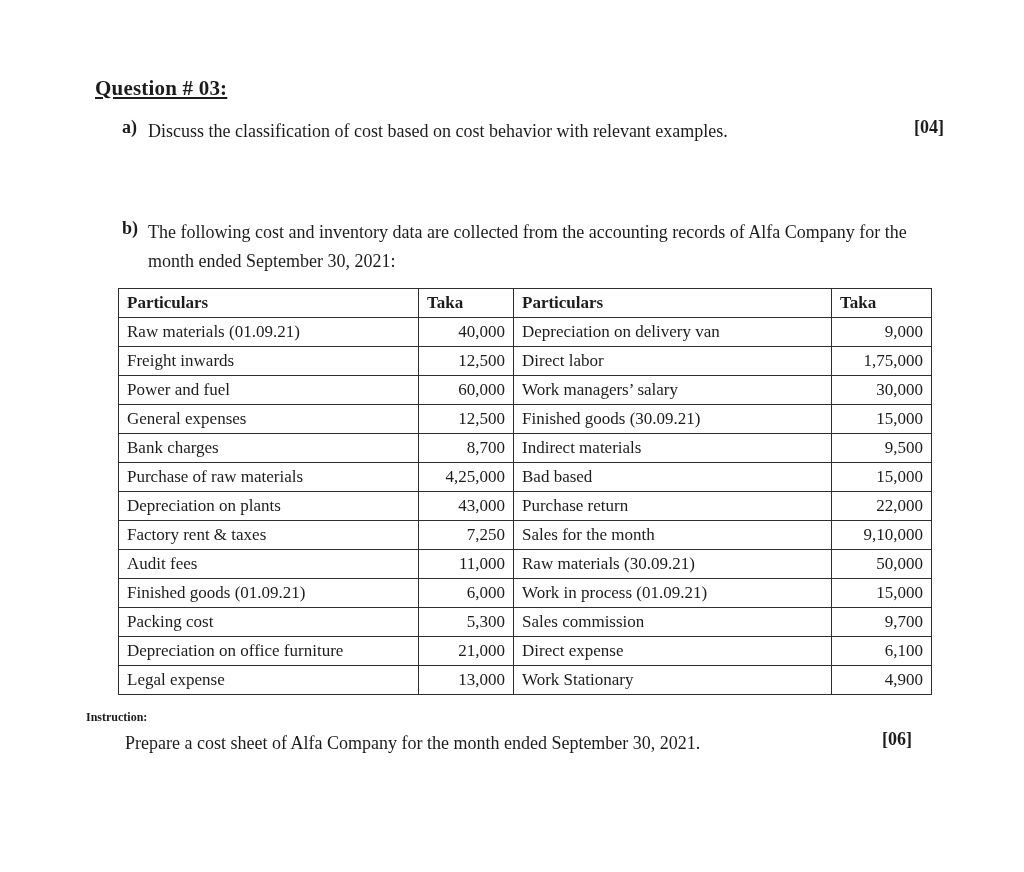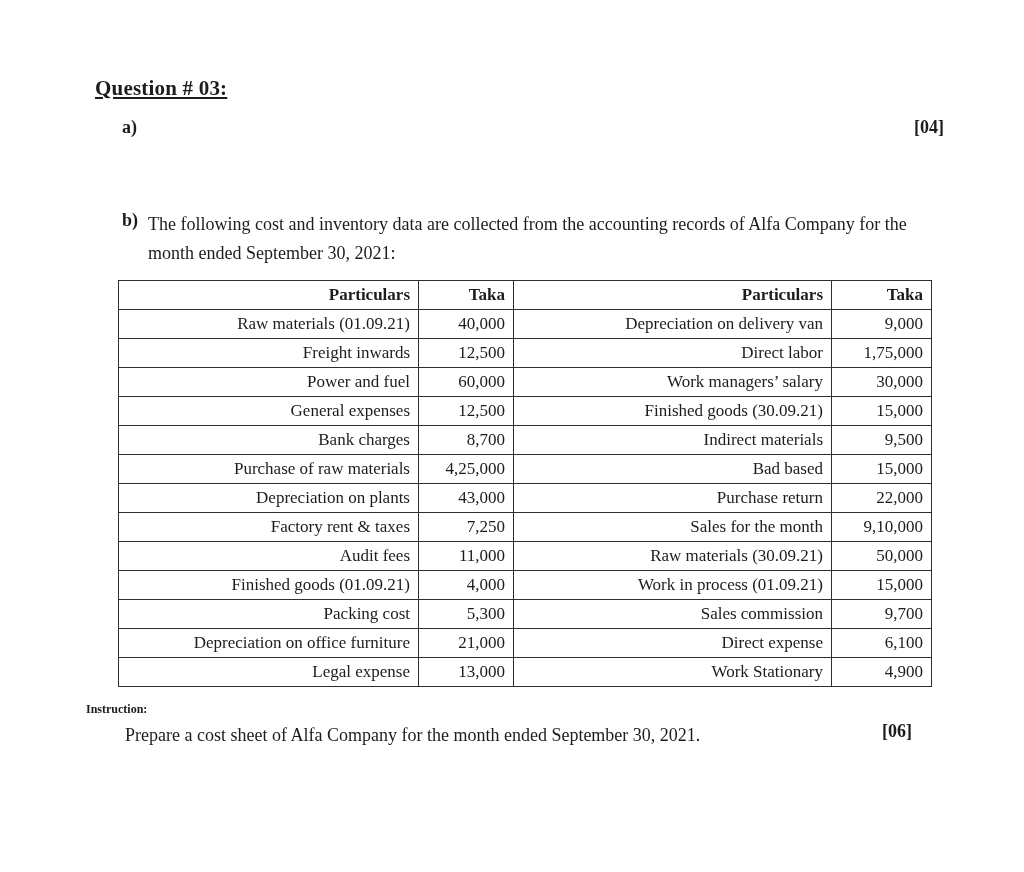--- a/index.html
+++ b/index.html
@@ -67,25 +67,24 @@
   }
   table.cost-table th,
   table.cost-table td {
     border: 1.6px solid #2e2e2e;
     font-size: 17px;
     line-height: 22px;
     padding: 2px 8px;
     height: 24px;
     overflow: hidden;
     white-space: nowrap;
-    text-align: right;
   }
   table.cost-table th {
     font-weight: bold;
-    text-align: right;
+    text-align: left;
   }
   td.lbl { text-align: left; }
   td.num { text-align: right; }
   .instruction-heading {
     margin-top: 15px;
     margin-left: -9px;
     font-weight: bold;
     font-size: 12px;
   }
   .instruction-row {
@@ -100,20 +99,21 @@
 </style>
 </head>
 <body>
 
 <div class="page">
 
   <div class="q-heading">Question # 03:</div>
 
   <div class="part-row part-a">
     <span class="part-label">a)</span>
+    <span class="part-text">Discuss the classification of cost based on cost behavior with relevant examples.</span>
     <span class="marks">[04]</span>
   </div>
 
   <div class="part-row part-b">
     <span class="part-label">b)</span>
     <span class="part-text">The following cost and inventory data are collected from the accounting records of Alfa Company for the month ended September 30, 2021:</span>
   </div>
 
   <table class="cost-table">
     <colgroup>
@@ -180,21 +180,21 @@
           <td class="num">9,10,000</td>
         </tr>
         <tr>
           <td class="lbl">Audit fees</td>
           <td class="num">11,000</td>
           <td class="lbl">Raw materials (30.09.21)</td>
           <td class="num">50,000</td>
         </tr>
         <tr>
           <td class="lbl">Finished goods (01.09.21)</td>
-          <td class="num">4,000</td>
+          <td class="num">6,000</td>
           <td class="lbl">Work in process (01.09.21)</td>
           <td class="num">15,000</td>
         </tr>
         <tr>
           <td class="lbl">Packing cost</td>
           <td class="num">5,300</td>
           <td class="lbl">Sales commission</td>
           <td class="num">9,700</td>
         </tr>
         <tr>

